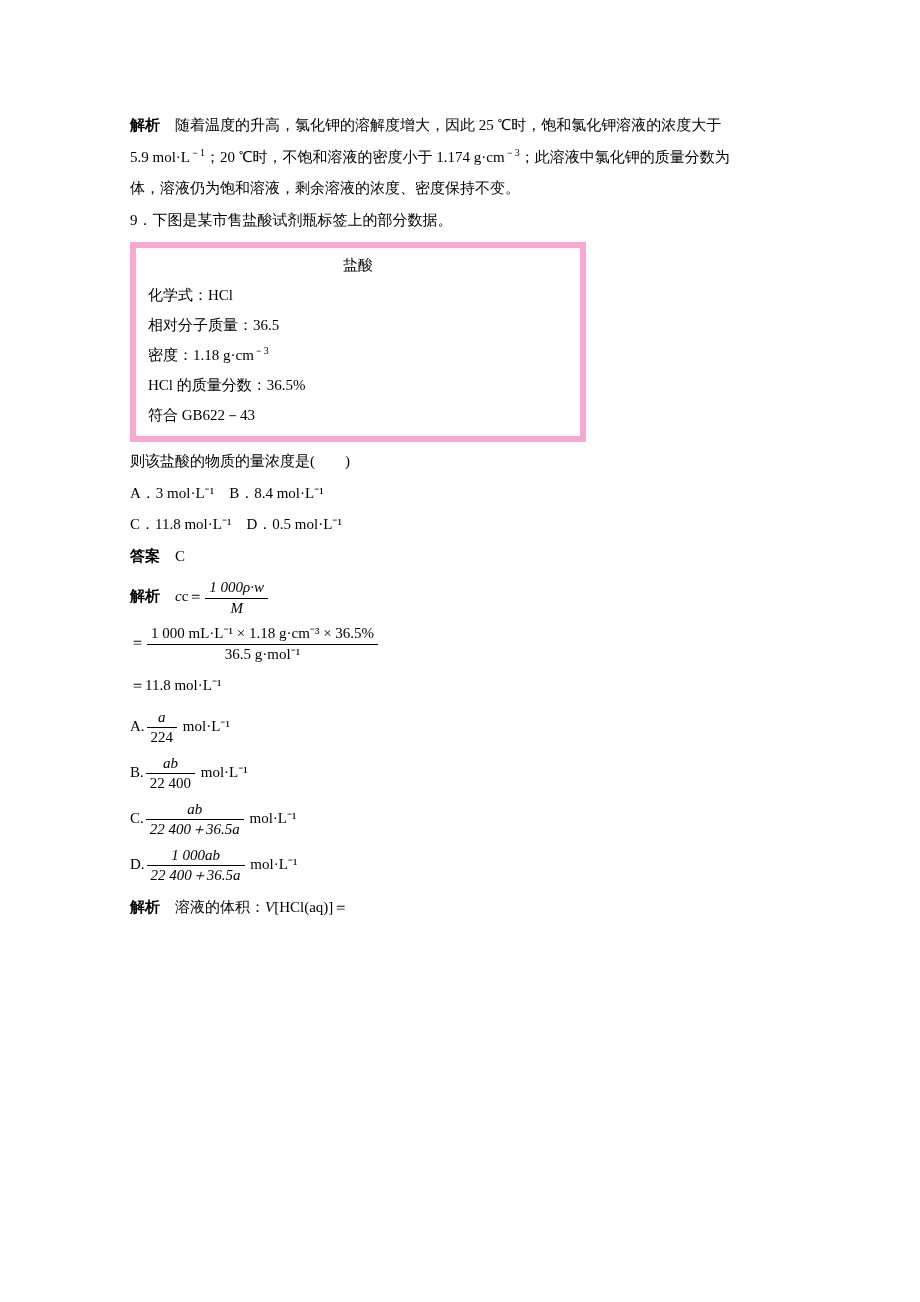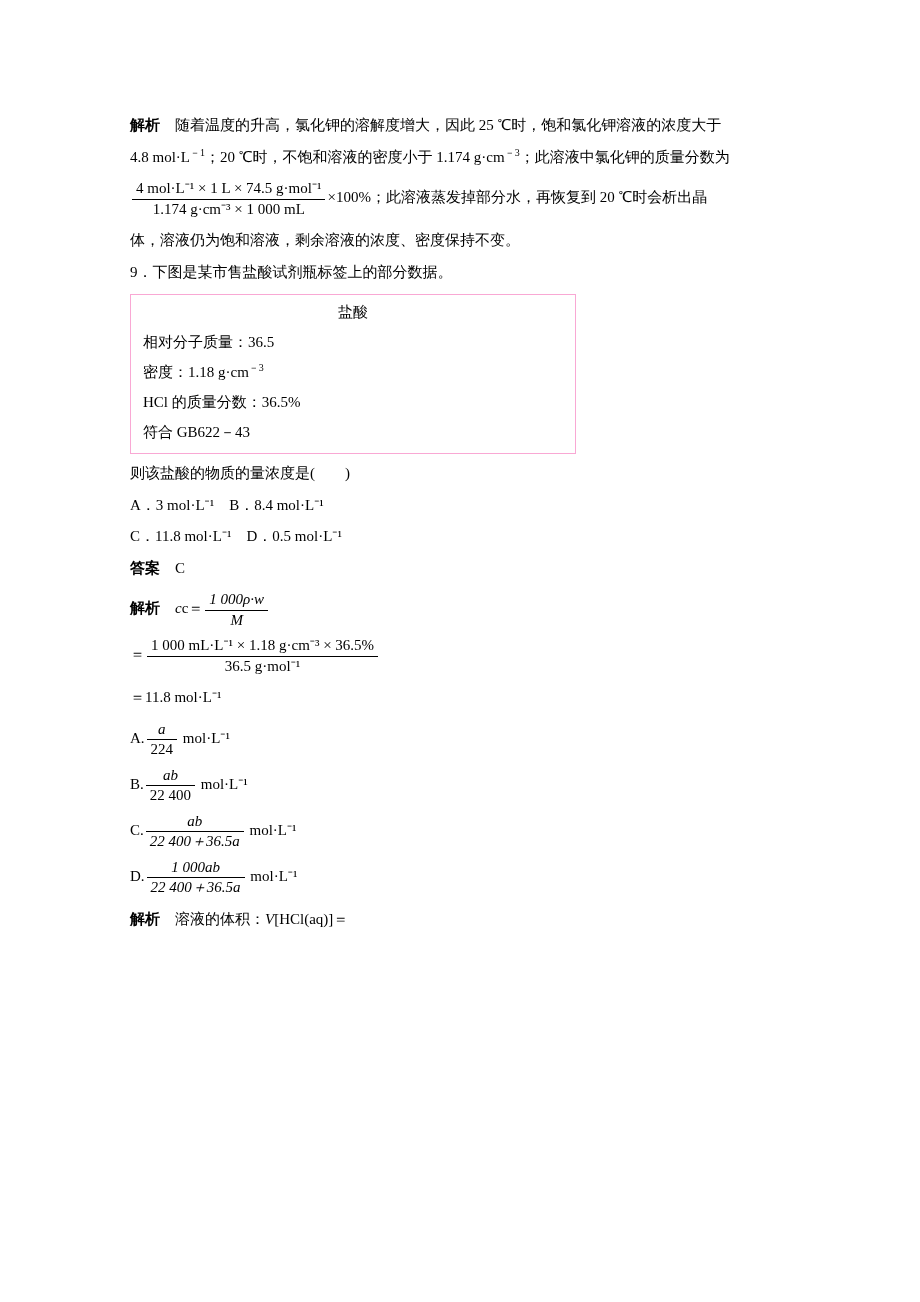--- a/index.html
+++ b/index.html
@@ -42,21 +42,21 @@
   }
   .sup {
     font-size: 10px;
     vertical-align: super;
   }
   .it {
     font-style: italic;
     font-family: "Times New Roman", serif;
   }
   .label-box {
-    border: 1px solid #f9a8d4;
+    border: 6px solid #f9a8d4;
     padding: 2px 12px 6px 12px;
     margin: 6px 0 4px 0;
     width: 420px;
     line-height: 2.0;
   }
   .label-title {
     text-align: center;
   }
   .opt-row span.opt {
     display: inline-block;
@@ -68,34 +68,29 @@
 </style>
 </head>
 <body>
 
 <div class="page">
 
   <p class="para">
     <span class="bold">解析</span><span>　随着温度的升高，氯化钾的溶解度增大，因此 25 ℃时，饱和氯化钾溶液的浓度大于</span>
   </p>
   <p class="para">
-    <span>4.8 mol·L</span><span class="sup">－1</span><span>；20 ℃时，不饱和溶液的密度小于 1.174 g·cm</span><span class="sup">－3</span><span>；此溶液中氯化钾的质量分数为</span>
-  </p>
-  <p class="para frac-line">
-    <span class="frac">
-      <span class="num">4 mol·L⁻¹ × 1 L × 74.5 g·mol⁻¹</span>
-      <span class="den">1.174 g·cm⁻³ × 1 000 mL</span>
-    </span><span>×100%；此溶液蒸发掉部分水，再恢复到 20 ℃时会析出晶</span>
+    <span>5.9 mol·L</span><span class="sup">－1</span><span>；20 ℃时，不饱和溶液的密度小于 1.174 g·cm</span><span class="sup">－3</span><span>；此溶液中氯化钾的质量分数为</span>
   </p>
   <p class="para">体，溶液仍为饱和溶液，剩余溶液的浓度、密度保持不变。</p>
 
   <p class="para">9．下图是某市售盐酸试剂瓶标签上的部分数据。</p>
 
   <div class="label-box">
     <div class="label-title">盐酸</div>
+    <div>化学式：HCl</div>
     <div>相对分子质量：36.5</div>
     <div>
       <span>密度：1.18 g·cm</span><span class="sup">－3</span>
     </div>
     <div>HCl 的质量分数：36.5%</div>
     <div>符合 GB622－43</div>
   </div>
 
   <p class="para">则该盐酸的物质的量浓度是(　　)</p>
   <p class="para opt-row">

